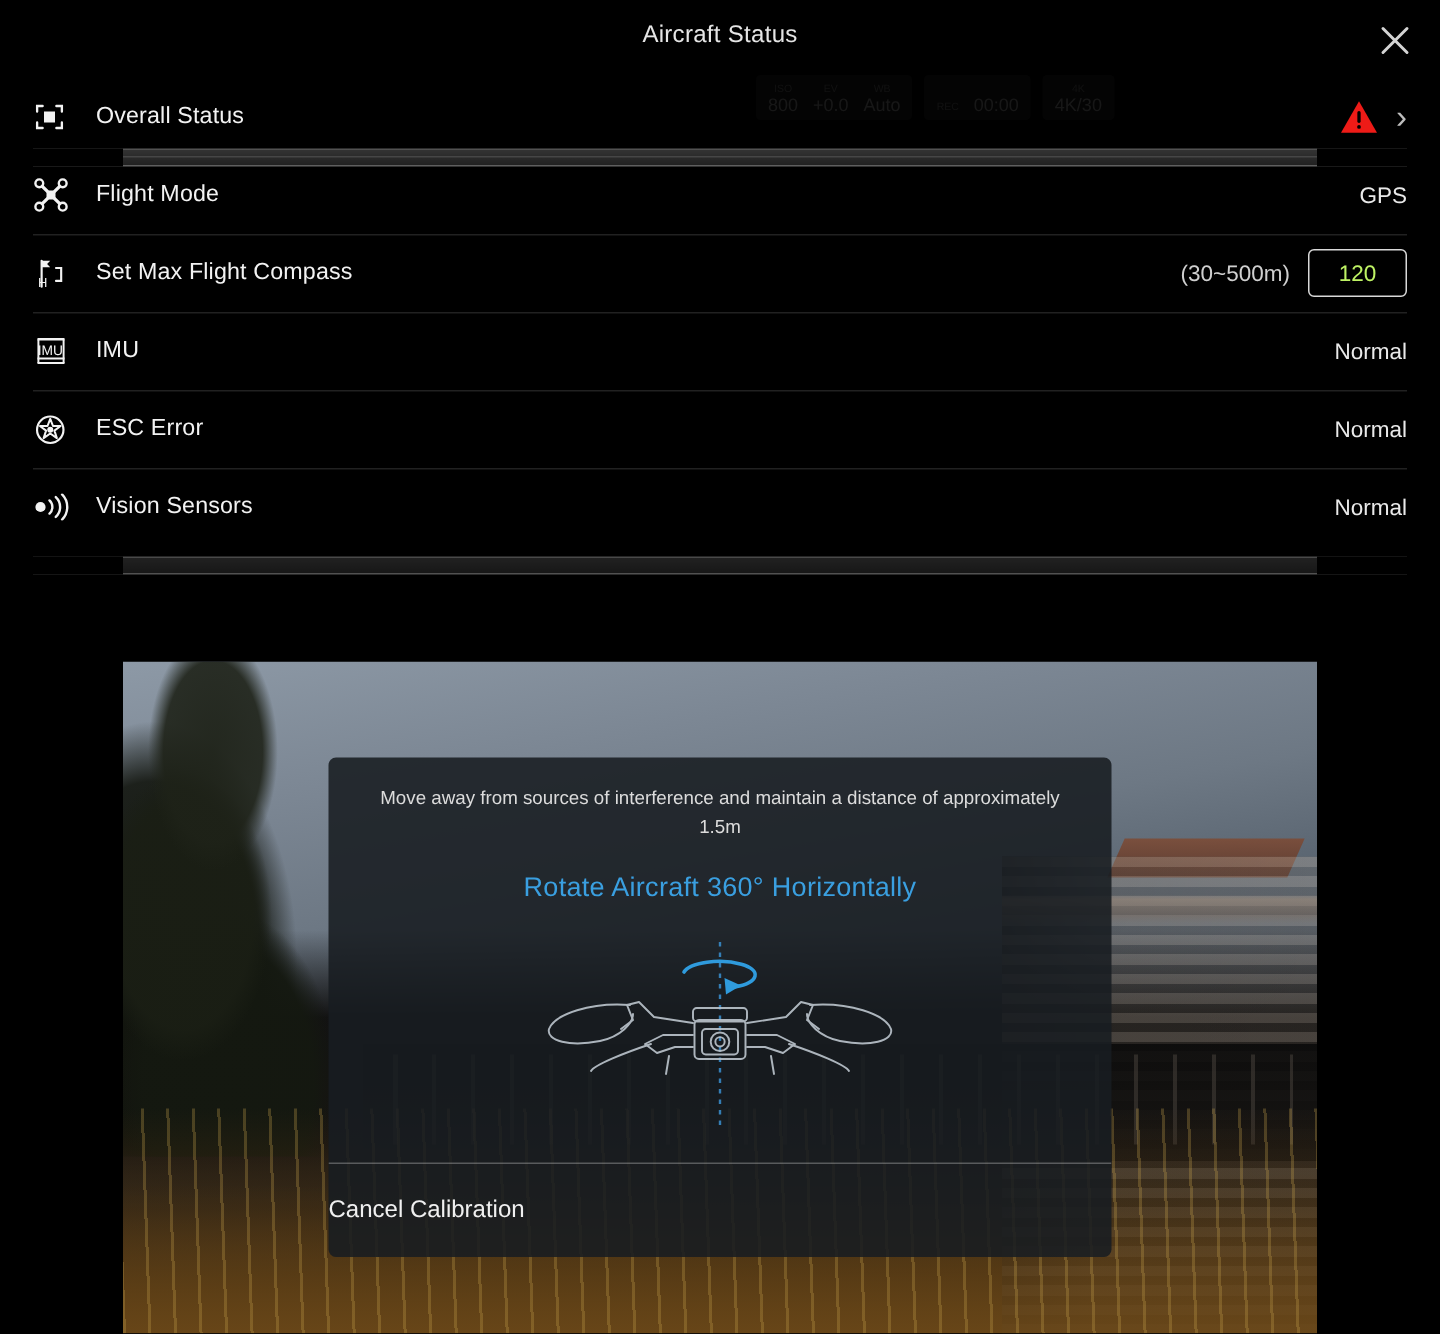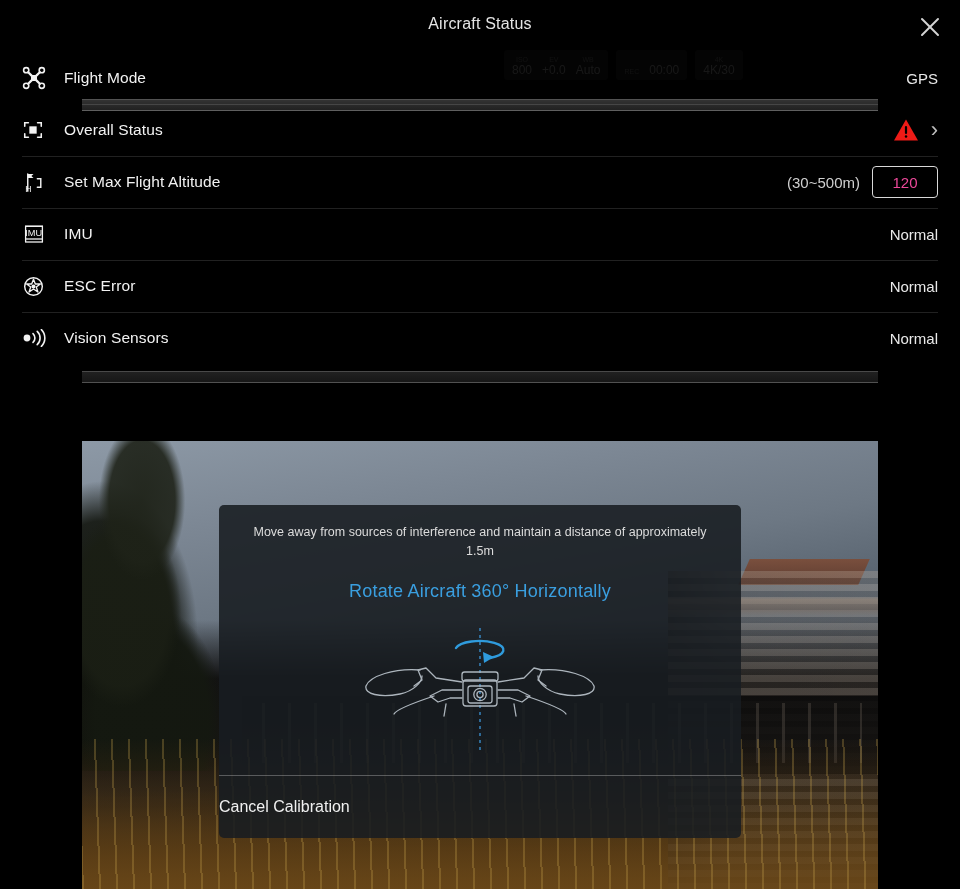--- a/index.html
+++ b/index.html
@@ -109,21 +109,21 @@
   .strip .cap{position:absolute;top:-1px;width:60px;height:12px;background:#000;}
   .strip .cap.l{left:0;}
   .strip .cap.r{right:0;}
   #strip-top{top:99px;}
   #strip-bottom{top:371px;background:linear-gradient(to bottom, rgba(255,255,255,.13), rgba(255,255,255,.09));}
 
   
   .alt-range{font-size:15px;color:#cfcfcf;}
   .alt-input{
     width:64px;height:30px;border:1px solid #d9d9d9;border-radius:4px;
-    background:transparent;color:#ec4899;font-size:15px;text-align:center;
+    background:transparent;color:#bef264;font-size:15px;text-align:center;
     display:flex;align-items:center;justify-content:center;cursor:text;
     font-family:"Liberation Sans",sans-serif;
   }
   
   .calib-btn{
     height:32px;padding:0 24px;border:1px solid #d9d9d9;border-radius:5px;
     background:transparent;color:#f2f2f2;font-size:15px;display:flex;
     align-items:center;justify-content:center;cursor:pointer;
     font-family:"Liberation Sans",sans-serif;
   }
@@ -209,65 +209,65 @@
         <line x1="4" y1="4" x2="20" y2="20"></line>
           <line x1="20" y1="4" x2="4" y2="20"></line>
       </svg>
     </span>
   </div>
 
   <div class="rows">
 
     <div class="row">
       <span class="ricon">
-        <svg width="24" height="24" viewBox="0 0 24 24" fill="none" stroke="#f2f2f2" stroke-width="1.6" stroke-linecap="round">
-          <circle cx="4.2" cy="4.2" r="2.6"></circle>
-            <circle cx="19.8" cy="4.2" r="2.6"></circle>
-          <circle cx="4.2" cy="19.8" r="2.6"></circle>
-            <circle cx="19.8" cy="19.8" r="2.6"></circle>
-          <path d="M6.2 6.2 L9.6 9.6 M17.8 6.2 L14.4 9.6 M6.2 17.8 L9.6 14.4 M17.8 17.8 L14.4 14.4" stroke-width="2.2"></path>
-          <rect x="9" y="9" width="6" height="6" rx="1.4" fill="#f2f2f2" stroke="none"></rect>
-        </svg>
-      </span>
-      <span class="rlabel">Flight Mode</span>
-      <span class="rright">
-        <span class="rvalue">GPS</span>
-      </span>
-    </div>
-
-    <div class="row">
-      <span class="ricon">
         <svg width="22" height="22" viewBox="0 0 24 24" fill="none" stroke="#f2f2f2" stroke-width="1.7" stroke-linecap="round">
           <path d="M3 8V4h4M21 8V4h-4M3 16v4h4M21 16v4h-4"></path>
           <rect x="8" y="8" width="8" height="8" fill="#f2f2f2" stroke="none"></rect>
         </svg>
       </span>
       <span class="rlabel">Overall Status</span>
       <span class="rright">
         <span>
           <svg class="warn-tri" viewBox="0 0 26 24">
             <path d="M13 1.5 L25 22.5 L1 22.5 Z" fill="#ee1b17"></path>
             <rect x="11.9" y="8" width="2.2" height="8" rx="1.1" fill="#000"></rect>
             <circle cx="13" cy="18.6" r="1.25" fill="#000"></circle>
           </svg>
         </span>
         <span class="chev">›</span>
       </span>
     </div>
 
     <div class="row">
       <span class="ricon">
+        <svg width="24" height="24" viewBox="0 0 24 24" fill="none" stroke="#f2f2f2" stroke-width="1.6" stroke-linecap="round">
+          <circle cx="4.2" cy="4.2" r="2.6"></circle>
+            <circle cx="19.8" cy="4.2" r="2.6"></circle>
+          <circle cx="4.2" cy="19.8" r="2.6"></circle>
+            <circle cx="19.8" cy="19.8" r="2.6"></circle>
+          <path d="M6.2 6.2 L9.6 9.6 M17.8 6.2 L14.4 9.6 M6.2 17.8 L9.6 14.4 M17.8 17.8 L14.4 14.4" stroke-width="2.2"></path>
+          <rect x="9" y="9" width="6" height="6" rx="1.4" fill="#f2f2f2" stroke="none"></rect>
+        </svg>
+      </span>
+      <span class="rlabel">Flight Mode</span>
+      <span class="rright">
+        <span class="rvalue">GPS</span>
+      </span>
+    </div>
+
+    <div class="row">
+      <span class="ricon">
         <svg width="23" height="23" viewBox="0 0 24 24" fill="none" stroke="#f2f2f2" stroke-width="1.5" stroke-linecap="round">
           <path d="M6 3 v18"></path>
           <path d="M6 3 h6 l-2.2 2.2 L12 7.4 H6 Z" fill="#f2f2f2" stroke="none"></path>
           <text x="3.4" y="21.4" font-size="9" fill="#f2f2f2" stroke="none" font-family="Liberation Sans, sans-serif">H</text>
           <path d="M16 8 h3.6 v9 H16"></path>
         </svg>
       </span>
-      <span class="rlabel">Set Max Flight Altitude</span>
+      <span class="rlabel">Set Max Flight Compass</span>
       <span class="rright">
         <span class="alt-range">(30~500m)</span>
         <span class="alt-input">120</span>
       </span>
     </div>
 
 
     <div class="row">
       <span class="ricon">
         <svg width="24" height="22" viewBox="0 0 24 22" fill="none" stroke="#f2f2f2" stroke-width="1.3">

